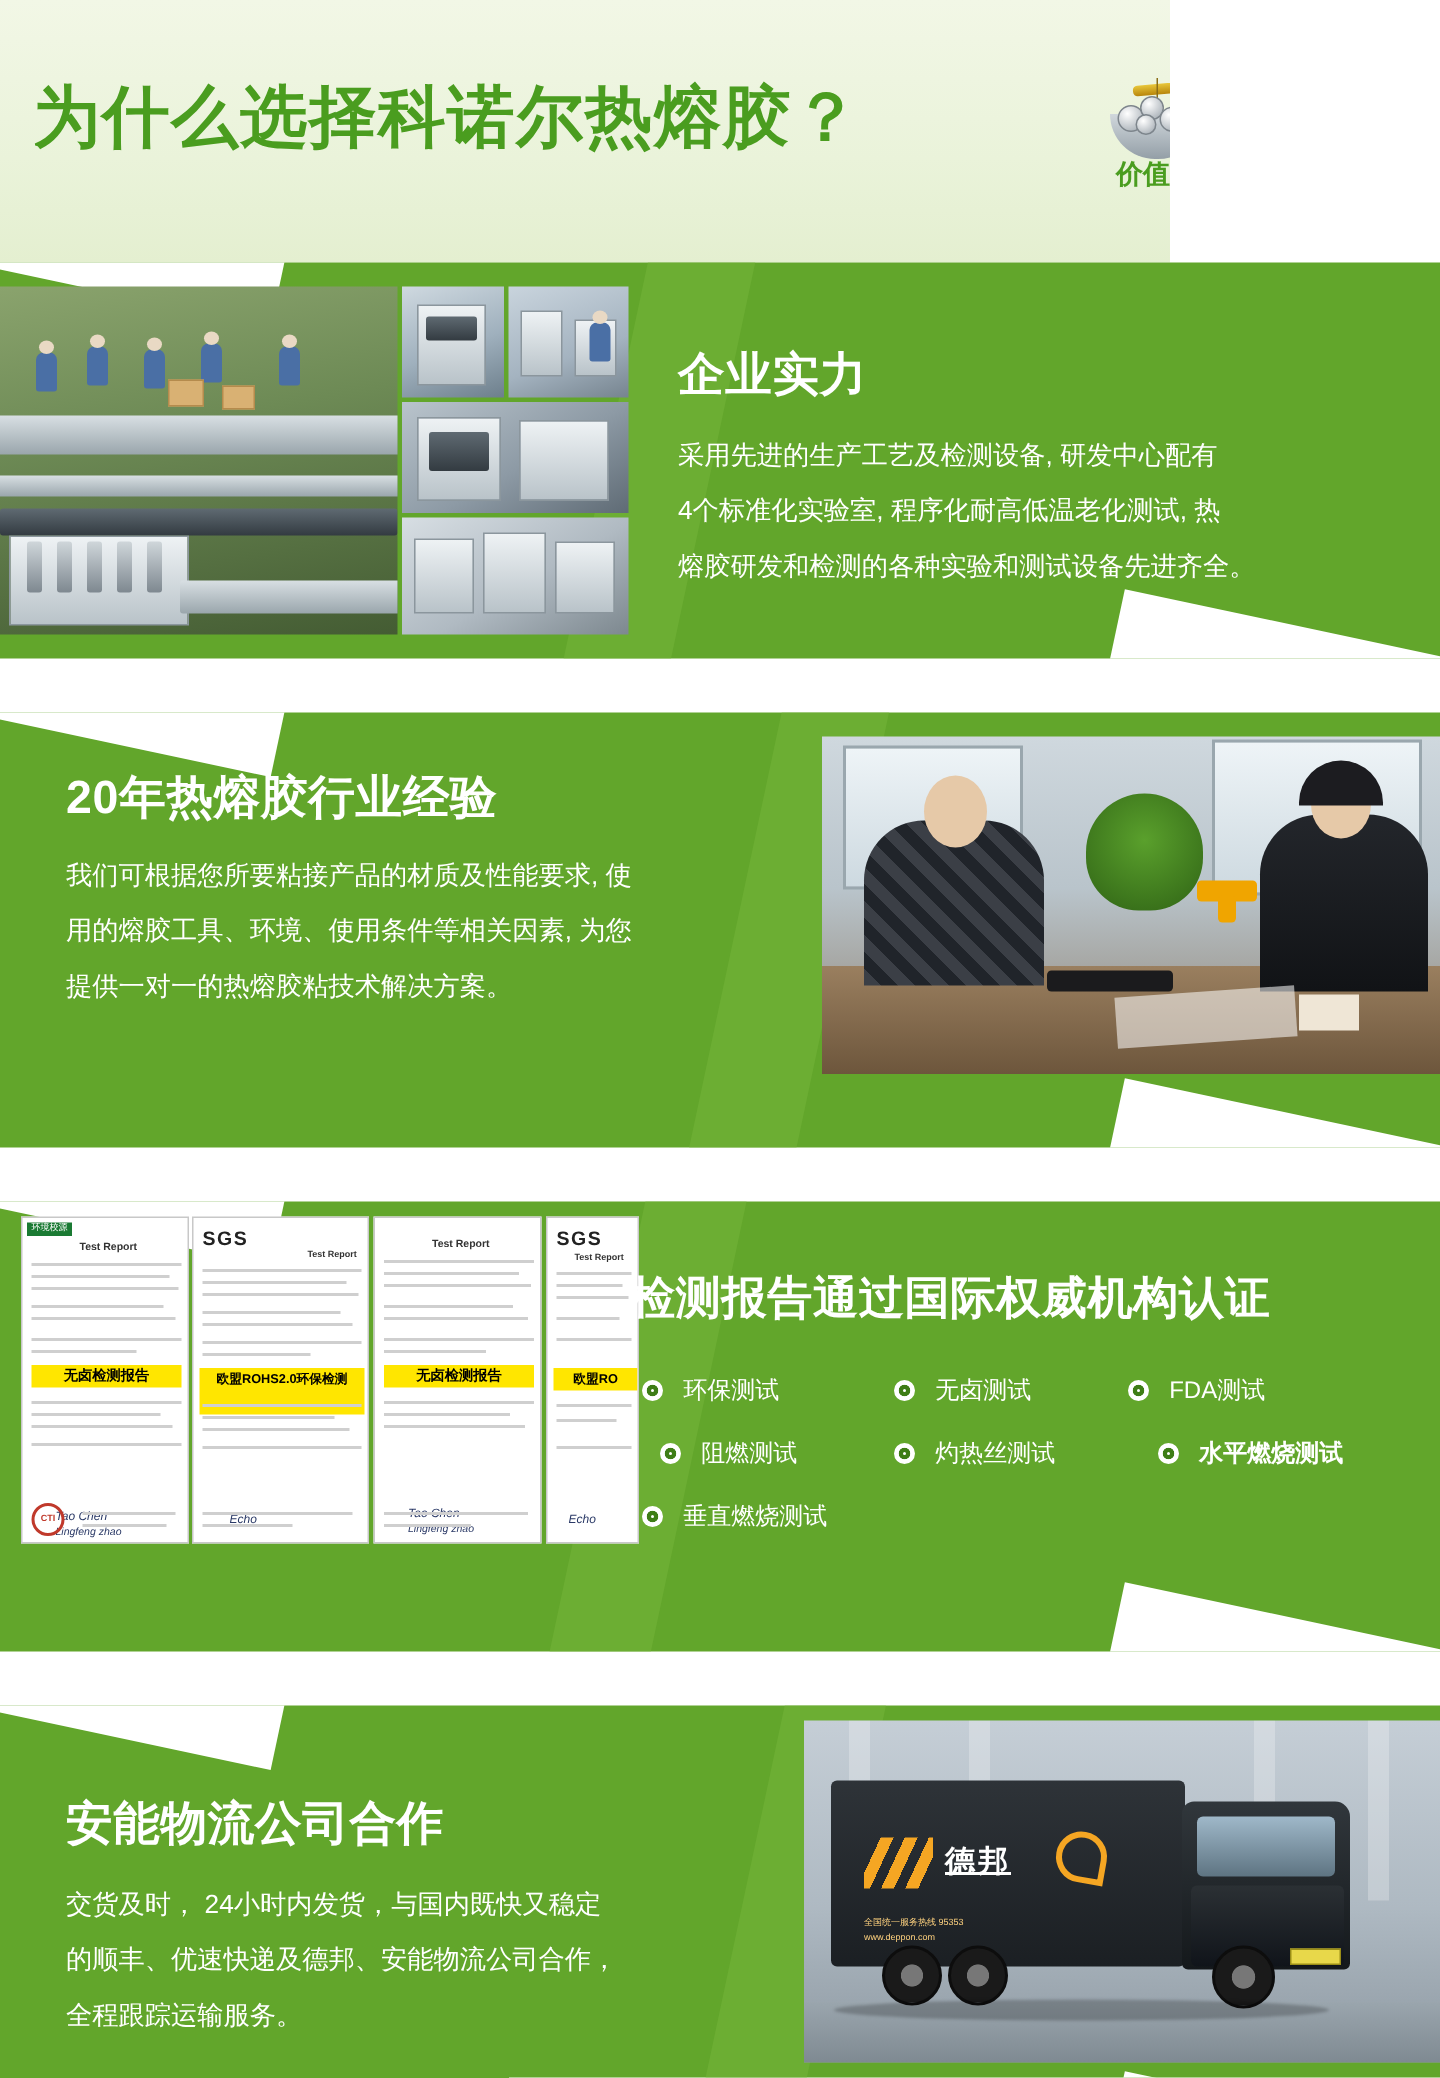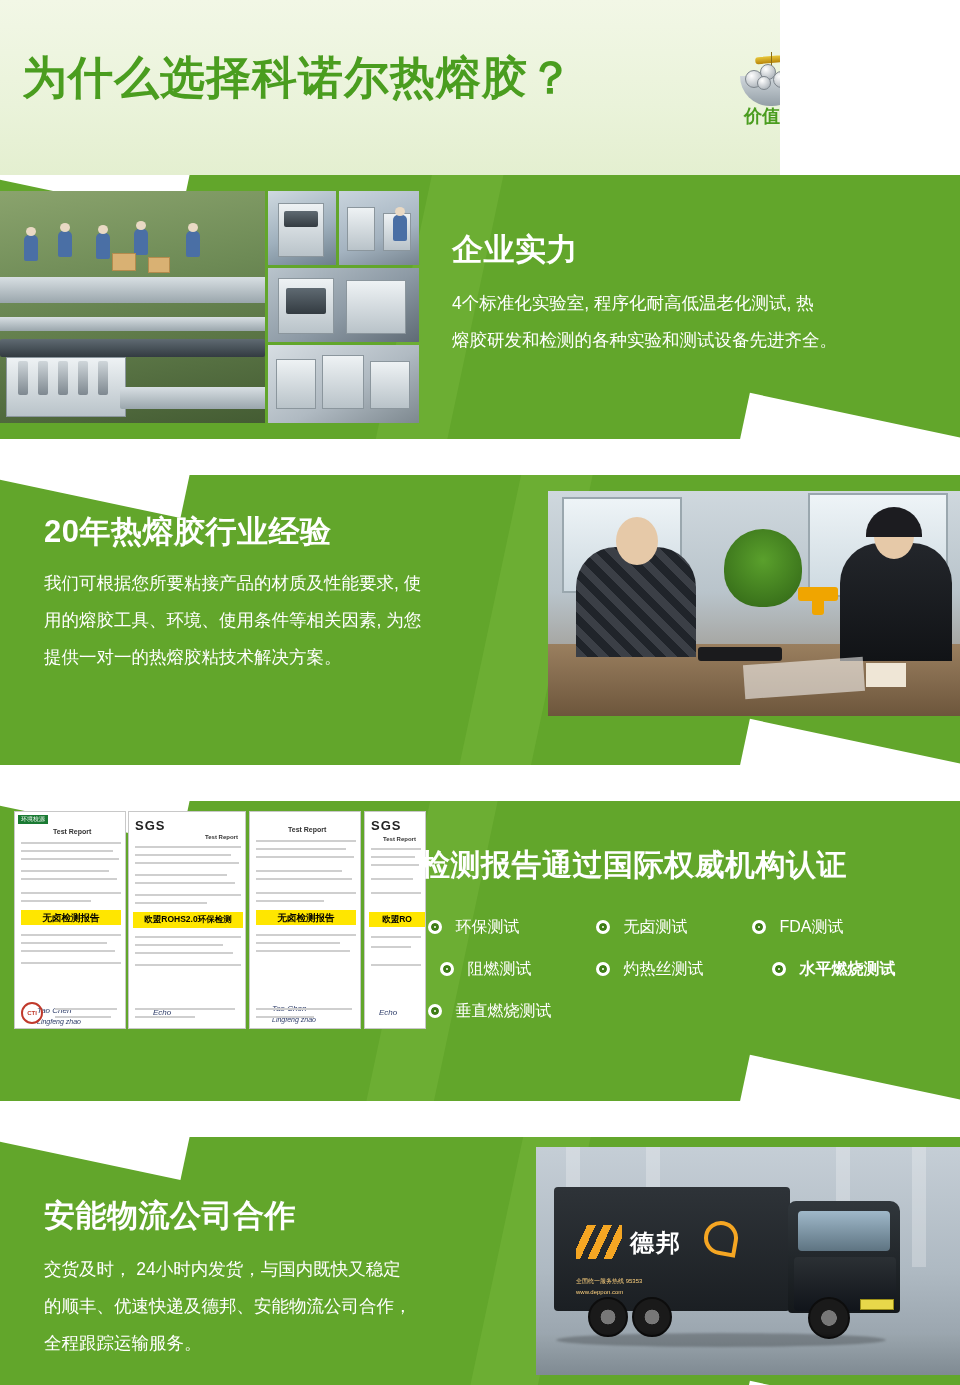--- a/index.html
+++ b/index.html
@@ -359,23 +359,24 @@
   }
   .tr-wheel {
     position: absolute;
     border-radius: 50%;
     background: radial-gradient(circle at 50% 50%,#777 0 28%,#1a1a1a 30%);
     border: 2px solid #0d0d0d;
   }
   .deppon {
     position: absolute;
     color: #ffffff;
-    font-size: 24px;
+    font-size: 20px;
     font-weight: bold;
     letter-spacing: 2px;
+    text-decoration: underline;
   }
   .deppon-slash {
     position: absolute;
     width: 46px; height: 34px;
     background:
       linear-gradient(115deg, transparent 0 18%, #f5a623 18% 32%, transparent 32% 44%,
        #f5a623 44% 58%, transparent 58% 70%, #f5a623 70% 84%, transparent 84%);
   }
   .tr-ground {
     position: absolute;
@@ -469,20 +470,21 @@
     <div class="machine" style="left:78px;top:12px;width:60px;height:54px;"></div>
   </div>
   <div class="photo fac-e" style="left:268px;top:170px;width:151px;height:78px;">
     <div class="machine" style="left:8px;top:14px;width:40px;height:50px;"></div>
     <div class="machine" style="left:54px;top:10px;width:42px;height:54px;"></div>
     <div class="machine" style="left:102px;top:16px;width:40px;height:48px;"></div>
   </div>
 
   <div class="sec-title" style="left:452px;top:54px;">企业实力</div>
   <div class="sec-body" style="left:452px;top:110px;width:470px;">
+    <div>采用先进的生产工艺及检测设备, 研发中心配有</div>
     <div>4个标准化实验室, 程序化耐高低温老化测试, 热</div>
     <div>熔胶研发和检测的各种实验和测试设备先进齐全。</div>
   </div>
 </div>
 
 <div class="gap"></div>
 
 <div class="section sec-2">
   <div class="notch notch-tl"></div>
   <div class="notch notch-br"></div>
@@ -549,21 +551,21 @@
   <div class="paper" style="left:128px;top:10px;width:118px;height:218px;">
     <div class="sgs" style="left:6px;top:6px;">SGS</div>
     <div class="hd" style="left:76px;top:22px;">Test Report</div>
     <div class="ln" style="left:6px;top:34px;width:106px;"></div>
     <div class="ln" style="left:6px;top:42px;width:96px;"></div>
     <div class="ln" style="left:6px;top:50px;width:104px;"></div>
     <div class="ln" style="left:6px;top:62px;width:92px;"></div>
     <div class="ln" style="left:6px;top:70px;width:100px;"></div>
     <div class="ln" style="left:6px;top:82px;width:106px;"></div>
     <div class="ln" style="left:6px;top:90px;width:72px;"></div>
-    <div class="yellowbar" style="left:4px;top:100px;width:110px;height:16px;font-size:8.5px;">欧盟ROHS2.0环保检测</div>
+    <div class="yellowbar" style="left:4px;top:100px;width:110px;height:31px;font-size:8.5px;">欧盟ROHS2.0环保检测</div>
     <div class="ln" style="left:6px;top:124px;width:106px;"></div>
     <div class="ln" style="left:6px;top:132px;width:88px;"></div>
     <div class="ln" style="left:6px;top:140px;width:98px;"></div>
     <div class="ln" style="left:6px;top:152px;width:106px;"></div>
     <div class="sig" style="left:24px;top:164px;">Echo</div>
     <div class="ln" style="left:6px;top:196px;width:100px;"></div>
     <div class="ln" style="left:6px;top:204px;width:60px;"></div>
   </div>
 
   <div class="paper" style="left:249px;top:10px;width:112px;height:218px;">

